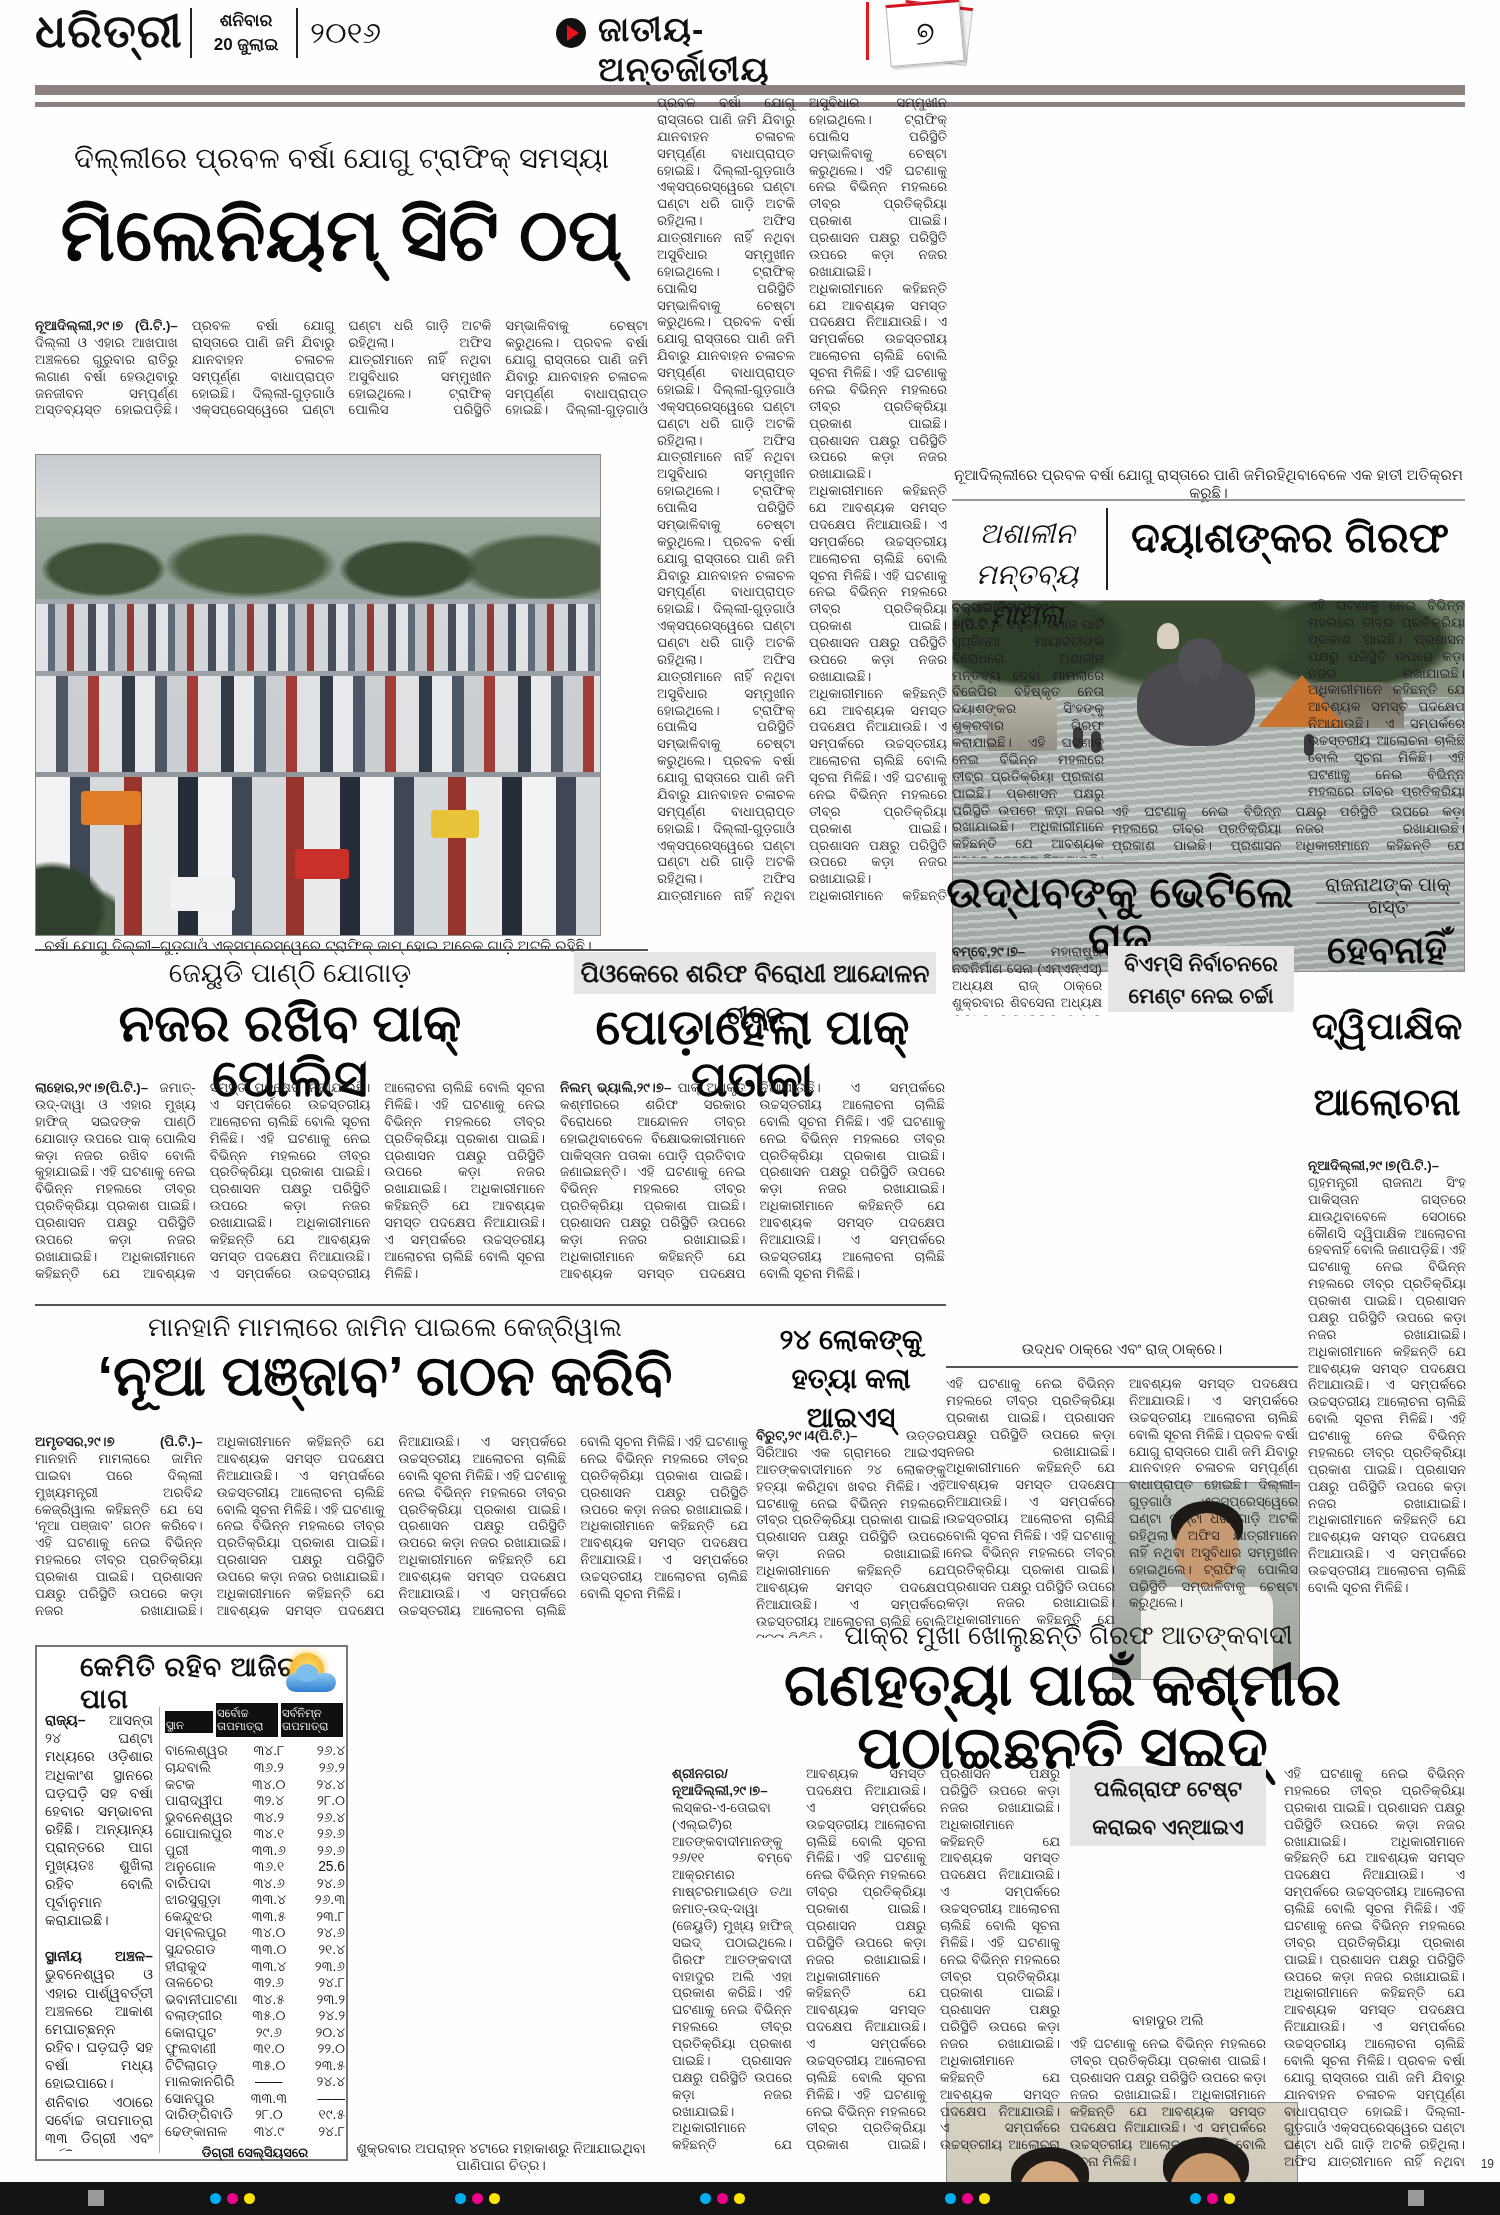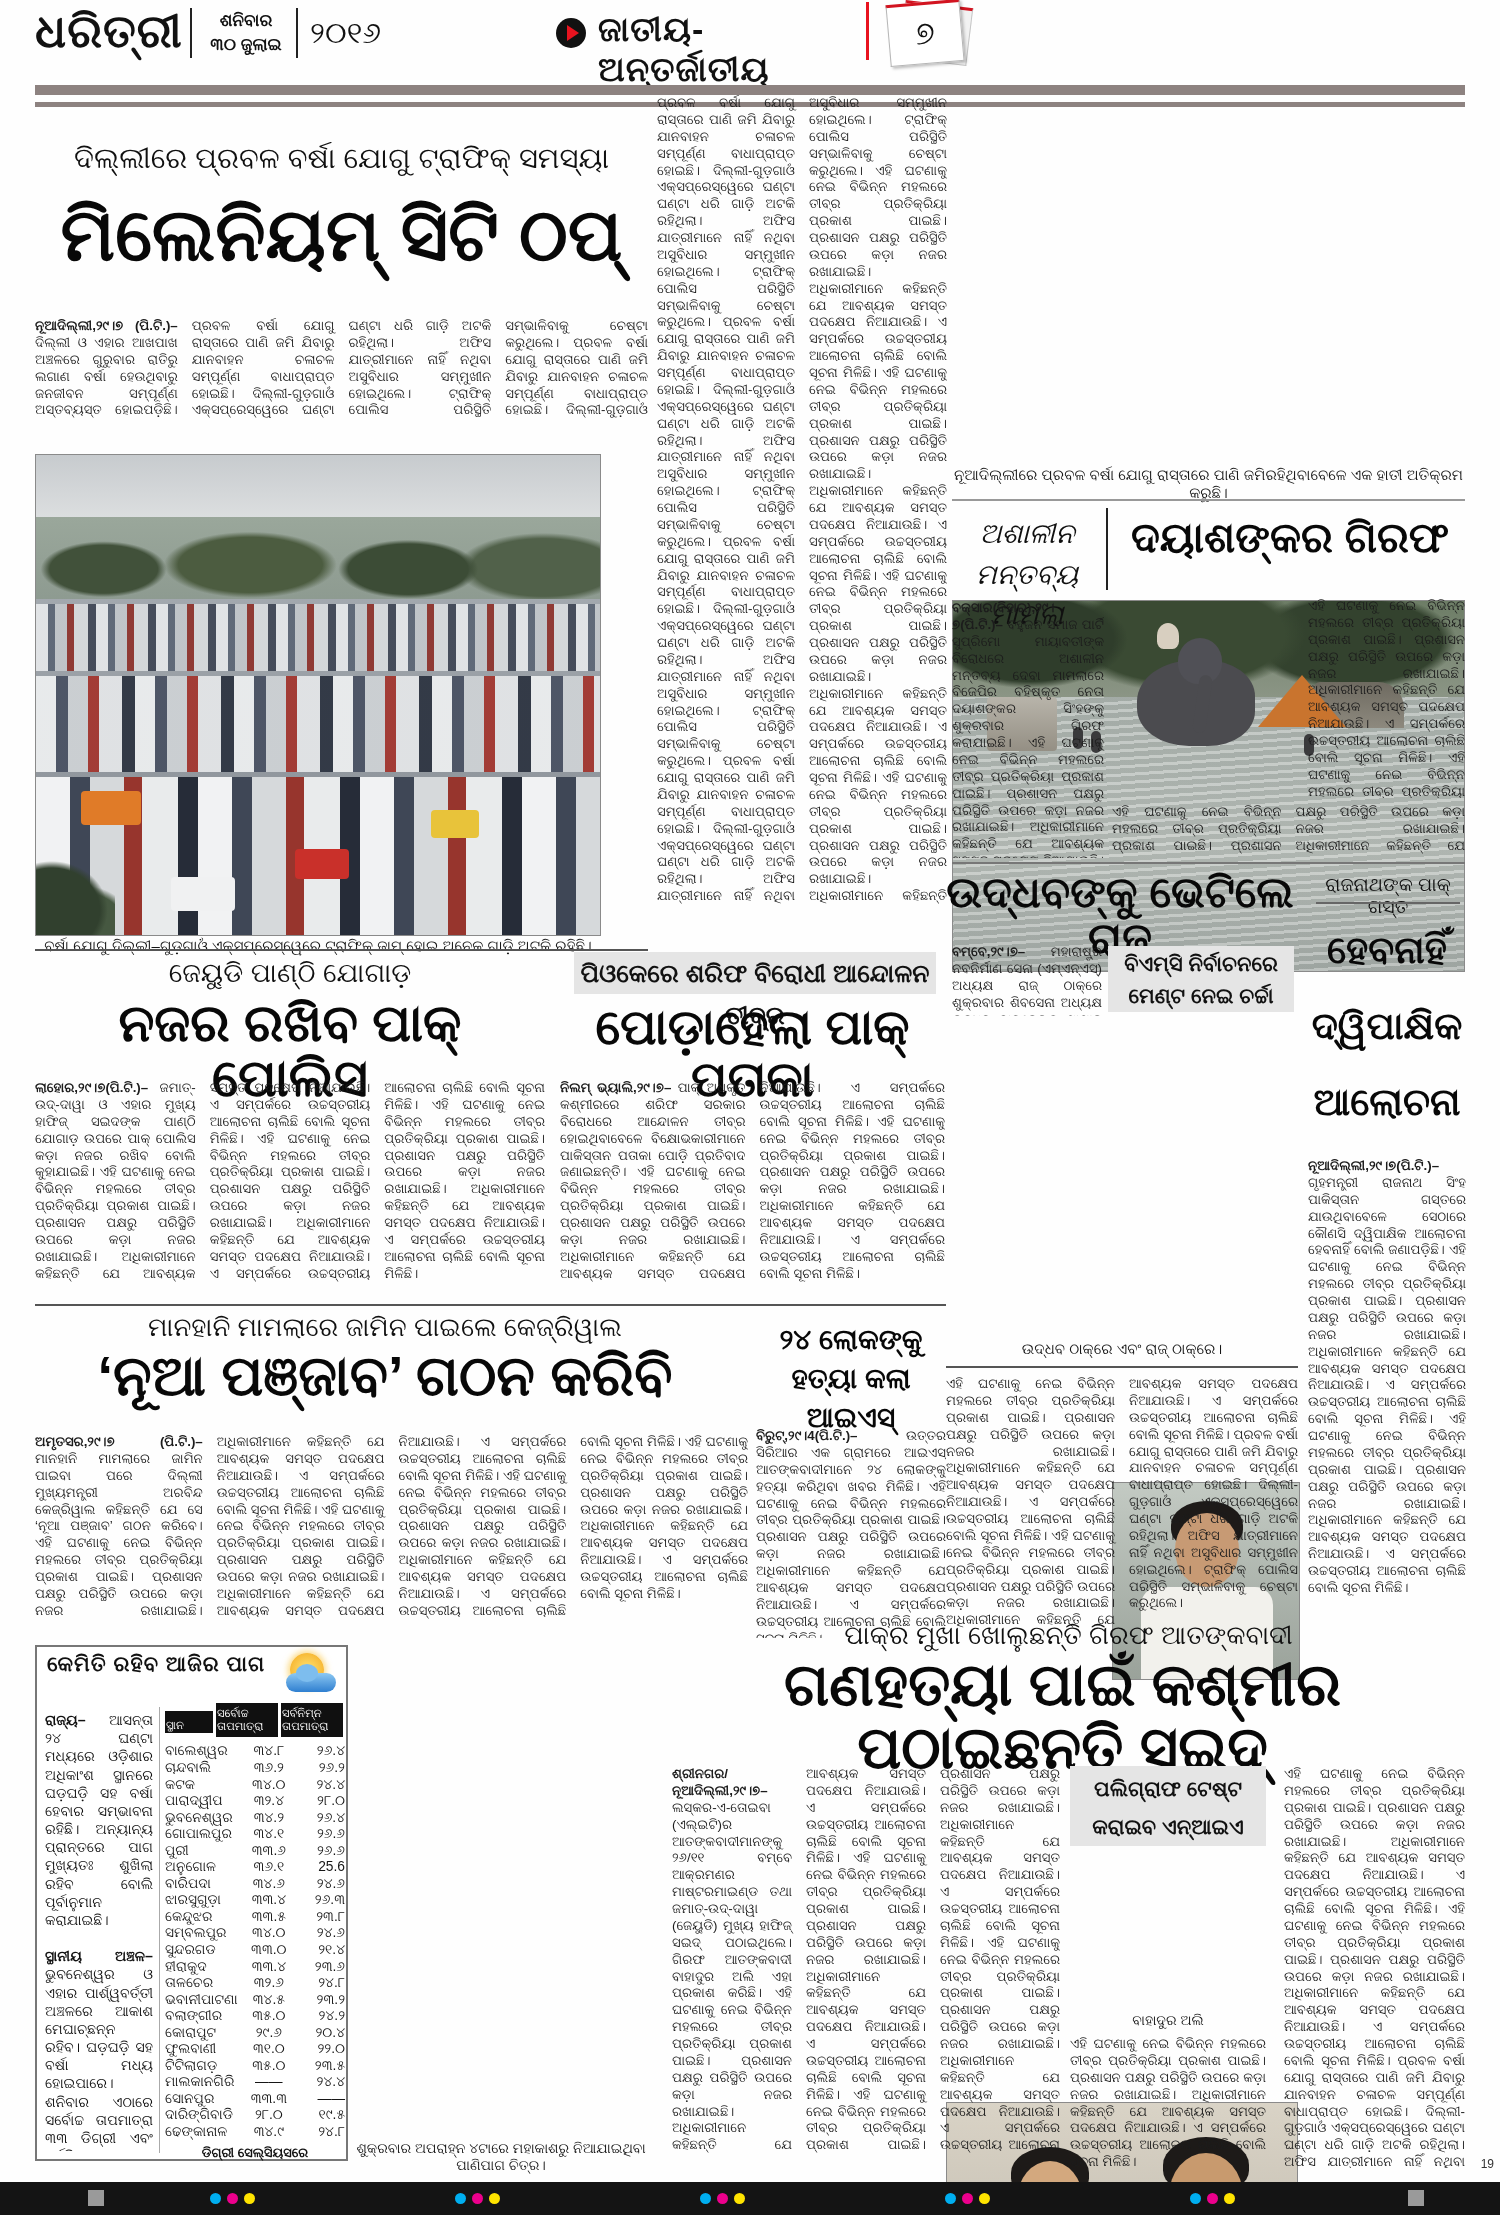--- a/index.html
+++ b/index.html
@@ -61,21 +61,21 @@
   .ep-el-trunk{position:absolute;width:13px;height:58px;background:#4b4b4f;border-radius:8px;transform:rotate(8deg);}
   .ep-rider{position:absolute;width:22px;height:26px;background:#d8cfc0;border-radius:50% 50% 30% 30%;}
   .ep-fig{position:absolute;width:10px;height:22px;background:#3a3a3c;border-radius:5px;}
   
   .face{position:absolute;border-radius:50%;}
   .hair{position:absolute;border-radius:50% 50% 40% 40%;background:#1d1a18;}
   .torso{position:absolute;border-radius:18px 18px 0 0;}
   .specs{position:absolute;width:16px;height:10px;border:2px solid #222;border-radius:4px;background:rgba(255,255,255,.15);}
   
   .wbox{border:2px solid #777;background:#fff;box-sizing:border-box;}
-  .wtitle{font-size:21px;font-weight:bold;line-height:1.2;letter-spacing:1px;}
+  .wtitle{font-size:27px;font-weight:bold;line-height:1.2;letter-spacing:1px;margin-left:33px;}
   .wtext{font-size:14.2px;line-height:1.28;text-align:justify;overflow:hidden;}
   .whead{display:flex;gap:3px;}
   .whc{background:#101010;color:#fff;text-align:left;font-size:11.5px;line-height:1.15;padding:4px 1px;box-sizing:border-box;}
   .wrows{margin-top:6px;}
   .wrow{display:flex;font-size:13.8px;line-height:16.55px;color:#161616;}
   .wc0{width:78px;overflow:hidden;white-space:nowrap;}
   .wc1{width:54px;text-align:center;}
   .wc2{width:50px;text-align:right;}
   .wunit{font-size:13px;text-align:center;margin-top:4px;font-weight:bold;}
   .sun{position:absolute;width:34px;height:34px;border-radius:50%;background:radial-gradient(#ffe576,#f4a71b);box-shadow:0 0 6px 2px rgba(250,190,40,.6);}
@@ -89,21 +89,21 @@
 </style>
 </head>
 <body>
 
 <div id="sheet">
 
   <div class="abs masthead" style="left:35px;top:4px;width:170px;">ଧରିତ୍ରୀ</div>
   <div class="abs vline" style="left:190px;top:8px;width:2px;height:50px;"></div>
   <div class="abs daybox" style="left:200px;top:9px;width:92px;">
     <div>ଶନିବାର</div>
-    <div>୩୦ ଜୁଲାଇ</div>
+    <div>20 ଜୁଲାଇ</div>
   </div>
   <div class="abs vline" style="left:296px;top:8px;width:2px;height:50px;"></div>
   <div class="abs year" style="left:310px;top:16px;width:90px;">୨୦୧୬</div>
   <div class="abs bullet" style="left:556px;top:18px;"></div>
   <div class="abs section-title" style="left:598px;top:10px;width:268px;">ଜାତୀୟ-ଅନ୍ତର୍ଜାତୀୟ</div>
   <div class="abs" style="left:866px;top:2px;width:3px;height:58px;background:#e8131f;"></div>
   <div class="abs pagecurl-back" style="left:902px;top:4px;"></div>
   <div class="abs pagecurl" style="left:888px;top:2px;"><span>୭</span></div>
   <div class="abs" style="left:35px;top:85px;width:1430px;height:10px;background:#8d8280;"></div>
   <div class="abs" style="left:35px;top:102px;width:1430px;height:5px;background:#8d8280;"></div>

